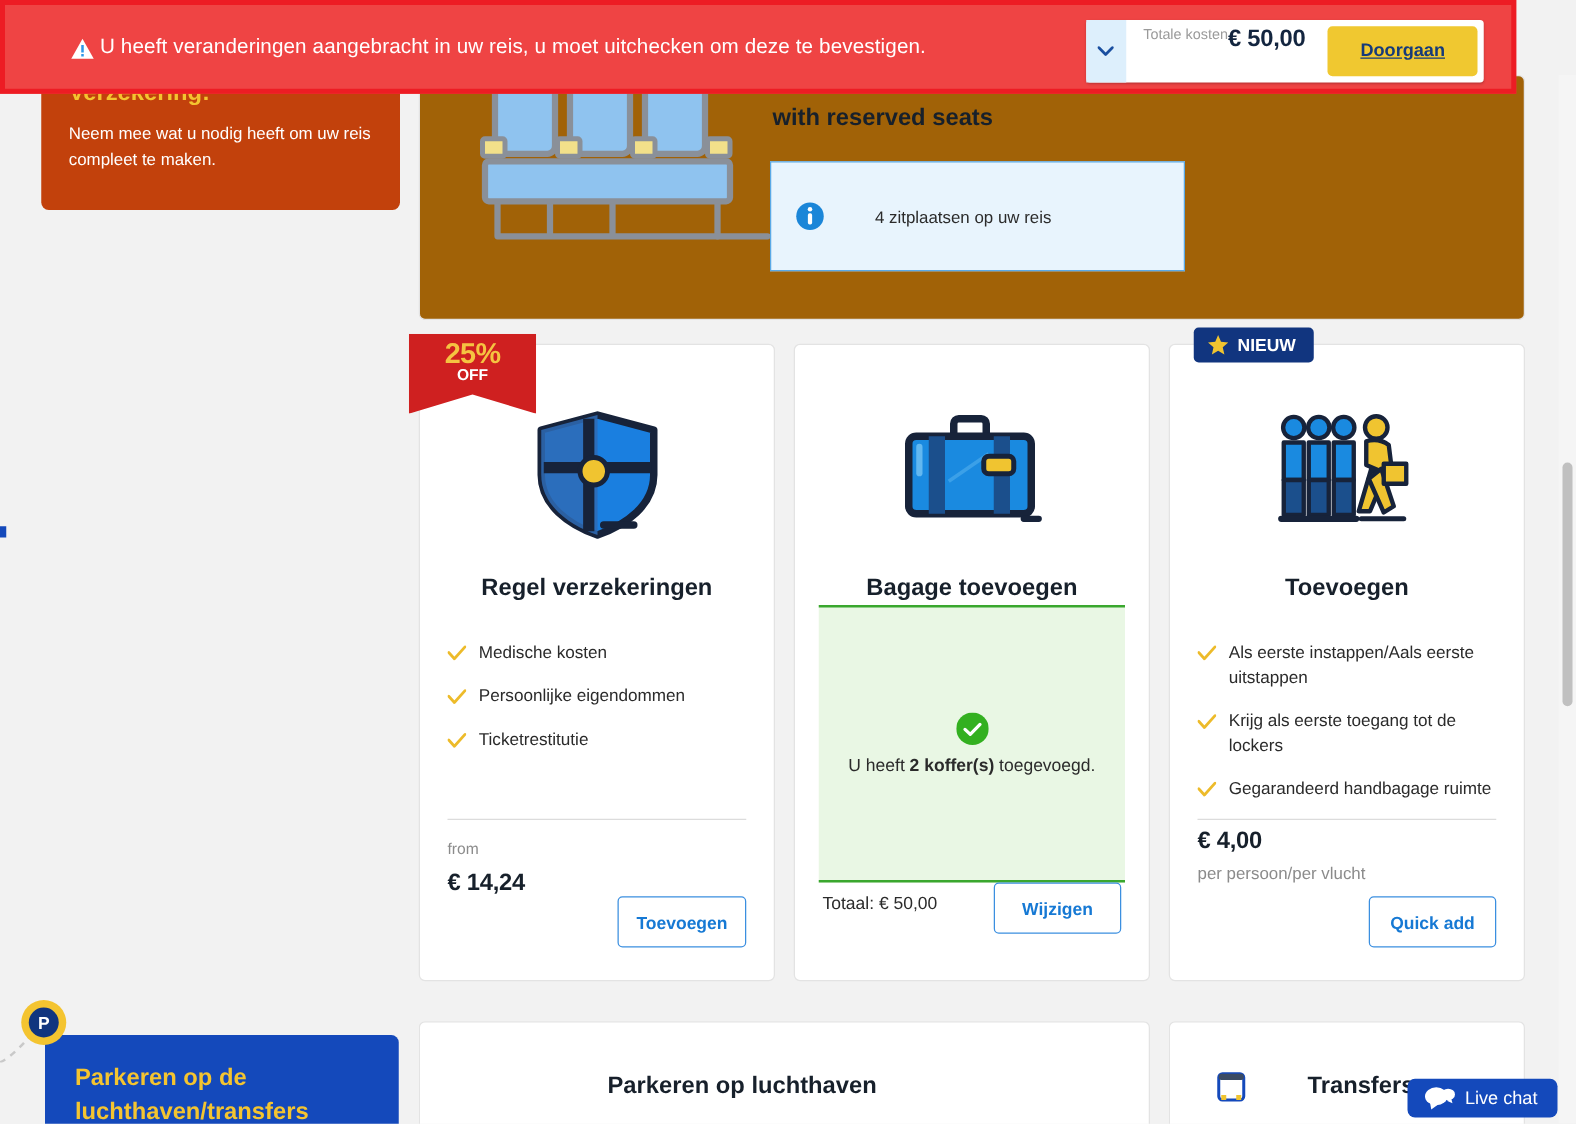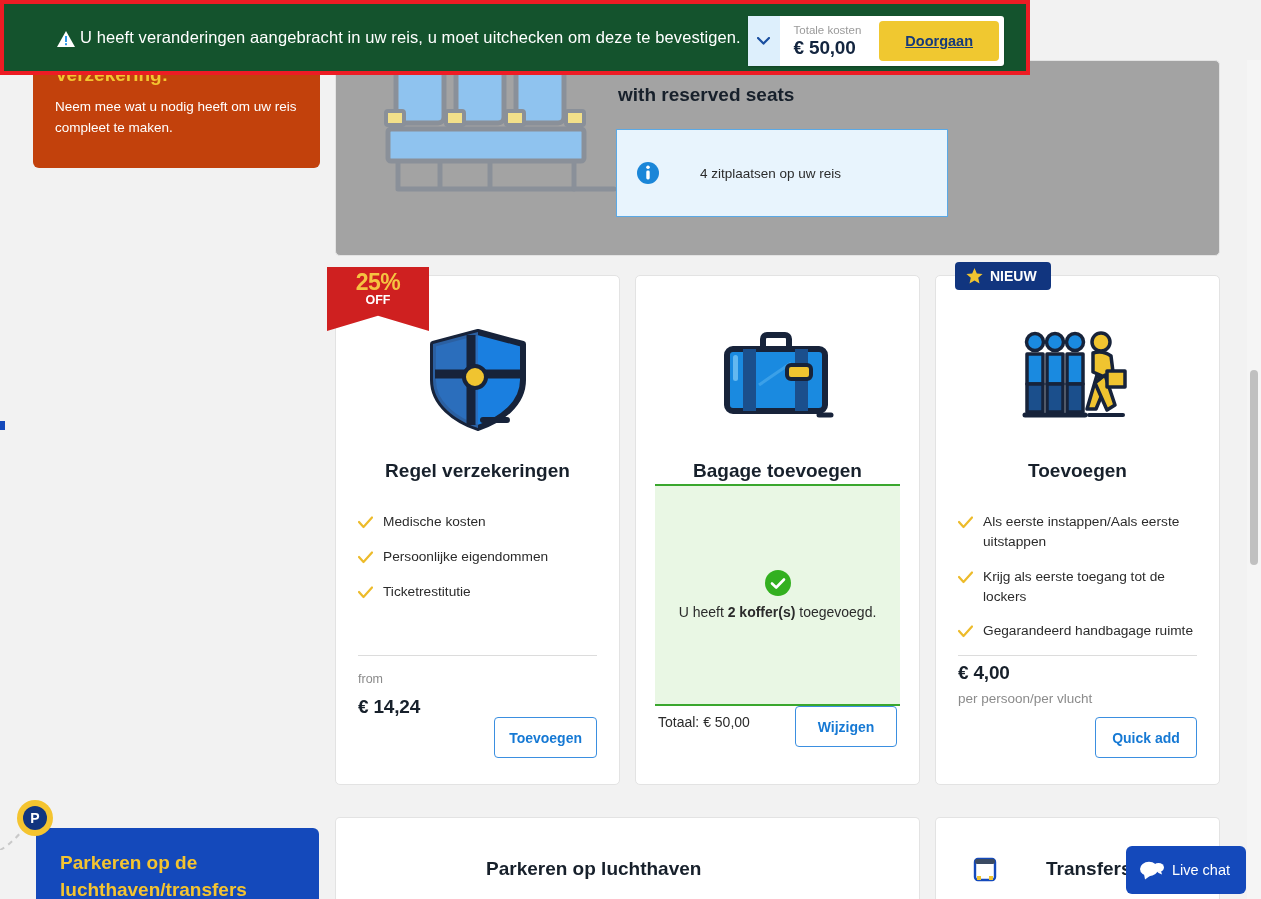--- a/index.html
+++ b/index.html
@@ -6,63 +6,63 @@
   html, body {
     width: 1261px; height: 899px;
     font-family: "Liberation Sans", sans-serif;
     background: #f2f2f2;
     overflow: hidden;
   }
   .page { position: relative; width: 1261px; height: 899px; background: #f2f2f2; }
 
   
   .alert-outer {
-    position: absolute; left: 0; top: 0; width: 1030px; height: 75px;
-    border: 4px solid #ed1c24; background: #14532d; z-index: 60;
+    position: absolute; left: 0; top: 0; width: 1213px; height: 75px;
+    border: 4px solid #ed1c24; background: #ef4444; z-index: 60;
   }
   .alert-inner {
     position: relative; width: 100%; height: 100%;
     display: flex; align-items: center;
   }
   .alert-msg {
     display: flex; align-items: center; gap: 4px;
     margin-left: 52px; color: #ffffff; font-size: 16.5px; letter-spacing: 0.1px;
   }
   .warn-icon { width: 20px; height: 18px; flex: 0 0 auto; position: relative; top: 1px; }
   .cost-box {
     position: absolute; right: 22px; top: 12px; height: 50px;
     background: #ffffff; display: flex; align-items: stretch;
     border-radius: 3px; box-shadow: 0 1px 2px rgba(0,0,0,.22);
   }
   .chev-btn {
     width: 32px; background: #ddeffc; display: flex; align-items: center; justify-content: center;
     cursor: pointer;
   }
   .chev { width: 13px; height: 8px; }
-  .cost-txt { padding: 5px 18px 5px 14px; display: flex; flex-direction: column; justify-content: center; }
+  .cost-txt { padding: 5px 18px 5px 14px; display: flex; flex-direction: row; justify-content: center; }
   .cost-label { font-size: 11.5px; color: #9a9a9a; line-height: 1.25; }
   .cost-value { font-size: 19px; color: #13253f; font-weight: 700; line-height: 1.15; letter-spacing: -0.2px; }
   .proceed-btn {
     align-self: center; margin-right: 5px; background: #f0c830; color: #153a7a;
     border: none; font-weight: 700; font-size: 14.5px; border-radius: 4px;
     padding: 0 26px; height: 40px; cursor: pointer; font-family: inherit; text-decoration: underline;
   }
 
   
   .promo-ins {
     position: absolute; left: 33px; top: 48px; width: 287px; height: 120px;
     background: #c2410c; border-radius: 6px; padding: 16px 22px; overflow: hidden; z-index: 5;
   }
   .promo-ins h3 { color: #f4c430; font-size: 19px; line-height: 1.2; margin-bottom: 10px; }
   .promo-ins p { color: #ffffff; font-size: 13.5px; line-height: 1.55; }
 
   
   .seats-card {
     position: absolute; left: 335px; top: 60px; width: 885px; height: 196px;
-    background: #a3a3a3; border: 1px solid #e3e3e3; border-radius: 5px; overflow: hidden;
+    background: #a16207; border: 1px solid #e3e3e3; border-radius: 5px; overflow: hidden;
   }
   .seat-art { position: absolute; left: 42px; top: -58px; width: 245px; height: 200px; }
   .seats-title {
     position: absolute; left: 282px; top: 23px; font-size: 19px; font-weight: 700; color: #17202b;
   }
   .seats-info {
     position: absolute; left: 280px; top: 68px; width: 332px; height: 88px;
     background: #e8f4fd; border: 1px solid #5aa9e6; display: flex; align-items: center;
   }
   .info-i { margin-left: 19px; width: 24px; height: 24px; flex: 0 0 auto; }
@@ -149,21 +149,21 @@
   .bcard-title {
     position: absolute; top: 40px; font-size: 19px; font-weight: 700; color: #17202b; white-space: nowrap;
   }
   .bcard-1 .bcard-title { left: 150px; }
   .bcard-2 .bcard-title { left: 110px; }
   .bus-icon { position: absolute; left: 35px; top: 38px; width: 28px; height: 28px; }
 
   
   .livechat {
     position: absolute; right: 15px; bottom: 5px; background: #1449bb; color: #ffffff;
-    border-radius: 6px; height: 48px; display: flex; align-items: center; gap: 8px;
+    border-radius: 6px; height: 31px; display: flex; align-items: center; gap: 8px;
     padding: 0 16px 0 14px; font-size: 14.5px; cursor: pointer; z-index: 50;
   }
   .chat-icon { width: 24px; height: 19px; }
 
   
   .sbar { position: absolute; right: 0; top: 60px; width: 14px; height: 839px; background: #f5f5f5; z-index: 40; }
   .sthumb { position: absolute; left: 3px; top: 310px; width: 8px; height: 195px; background: #c0c0c0; border-radius: 4px; }
   .ldot { position: absolute; left: 0; top: 421px; width: 5px; height: 9px; background: #1449bb; }
 </style>
 </head>

